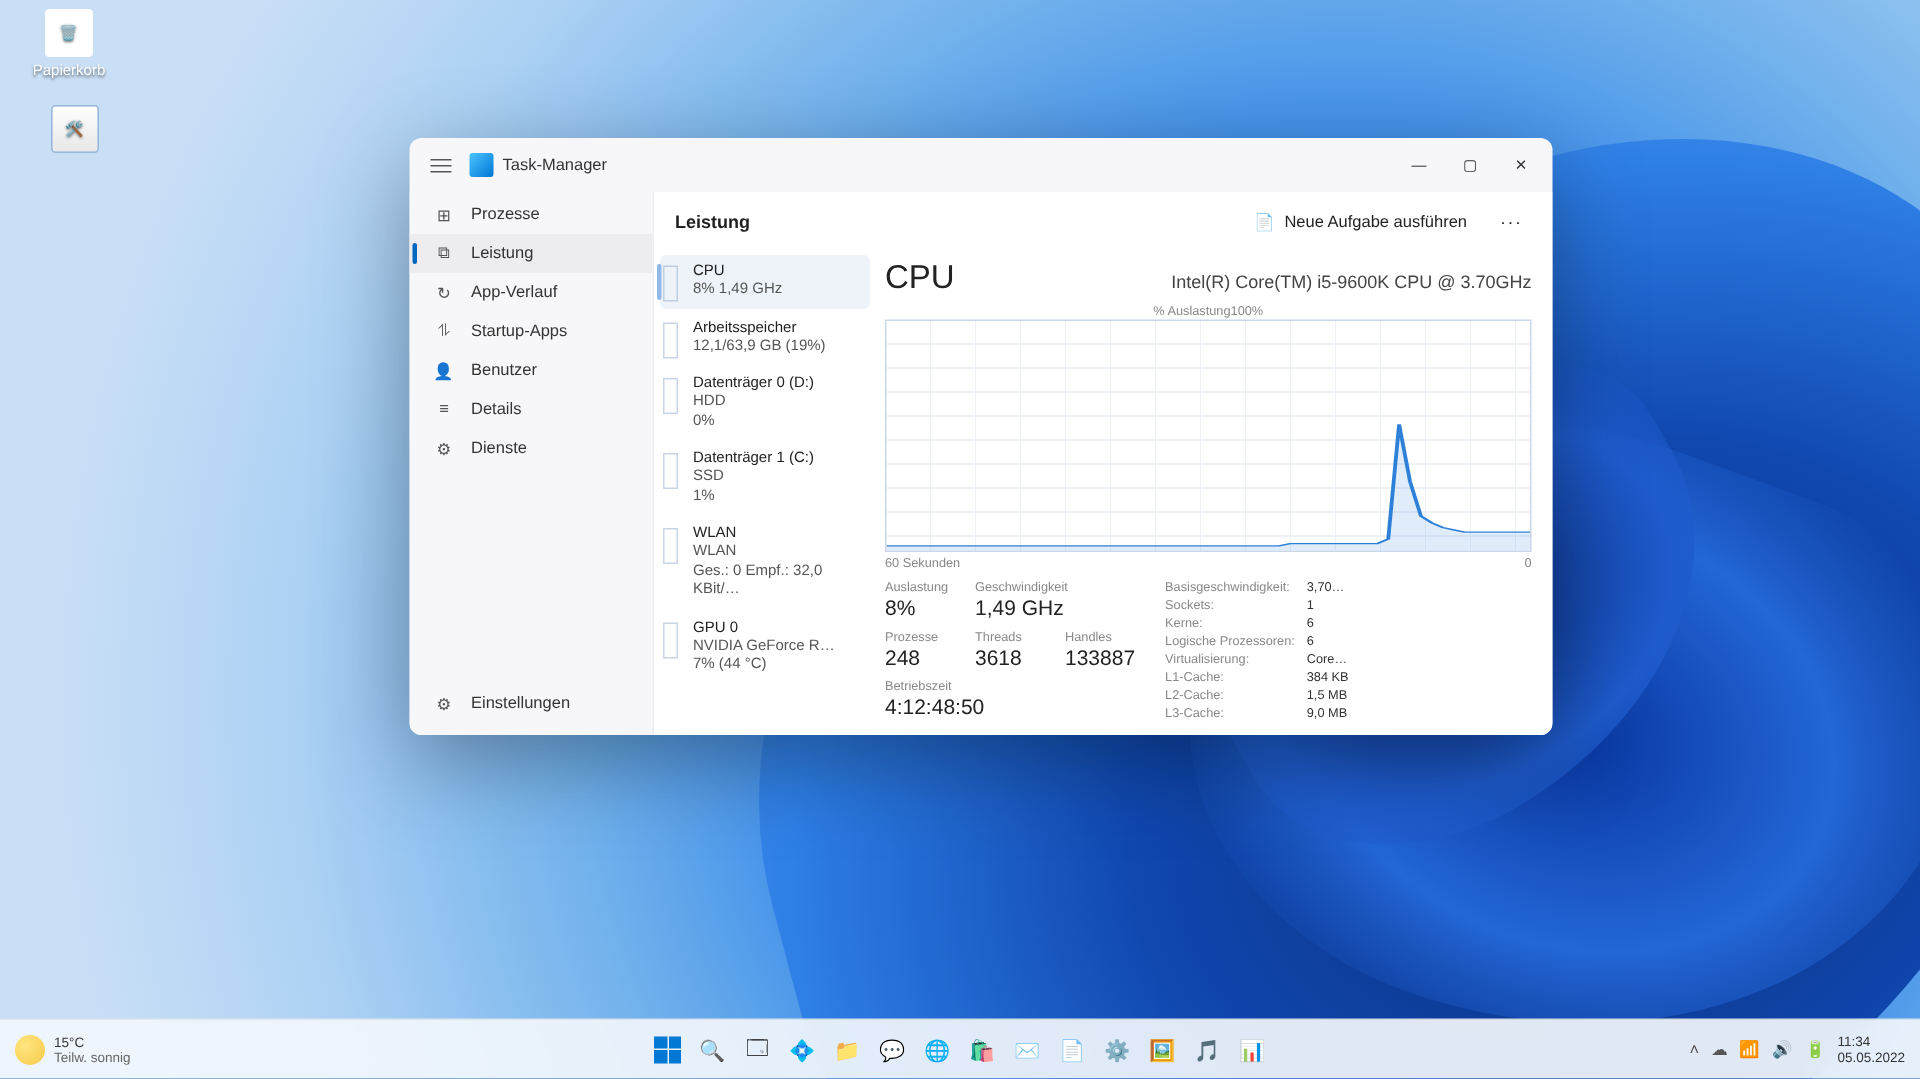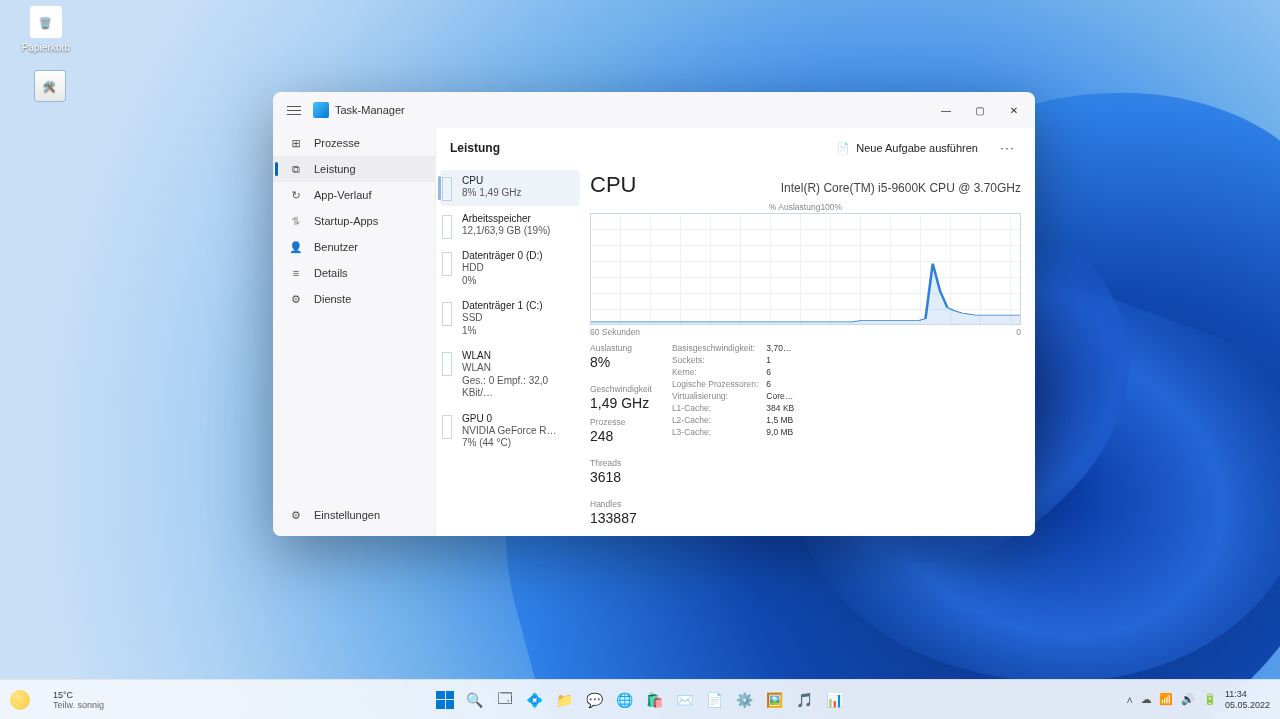--- a/index.html
+++ b/index.html
@@ -13,21 +13,21 @@
 .bloom .p2 { width:500px; height:400px; right:100px; bottom:150px; background: radial-gradient(ellipse, #0836a0, #2366d6 50%, transparent 80%); transform:rotate(20deg);}
 .bloom .p3 { width:350px; height:260px; right:250px; bottom:300px; background: radial-gradient(ellipse, #0b2f85, #1e5bcc 60%, transparent 90%); transform:rotate(-30deg);}
 
 
 .desktop-icon { position:absolute; width:60px; text-align:center; color:#fff; font-size:10px; text-shadow:0 1px 2px rgba(0,0,0,.6); cursor:default;}
 .desktop-icon .ico { width:32px; height:32px; margin:0 auto 4px; border-radius:3px; display:flex; align-items:center; justify-content:center;}
 .recycle { left:16px; top:6px; } .recycle .ico { background:#fff; }
 .ctrl { left:20px; top:70px; } .ctrl .ico { background:linear-gradient(#fff,#e8e8e8); border:1px solid #97b8da;}
 
 
-.window { position:absolute; left:273px; top:92px; width:762px; height:444px; background:#f7f7f9; border-radius:8px; box-shadow:0 18px 60px rgba(0,0,0,.35); display:flex; flex-direction:column; overflow:hidden;}
+.window { position:absolute; left:273px; top:92px; width:762px; height:398px; background:#f7f7f9; border-radius:8px; box-shadow:0 18px 60px rgba(0,0,0,.35); display:flex; flex-direction:column; overflow:hidden;}
 .titlebar { height:36px; display:flex; align-items:center; padding:0 4px 0 10px; font-size:11px; color:#333;}
 .tb-menu { width:22px; height:22px; display:flex; flex-direction:column; justify-content:center; gap:3px; margin-right:8px; cursor:pointer;}
 .tb-menu span { height:1px; background:#555; width:14px; margin:0 auto;}
 .tb-ico { width:16px; height:16px; margin-right:6px; display:inline-block; background:linear-gradient(135deg,#4cc2ff,#0078d4); border-radius:2px;}
 .tb-title { flex:0 0 auto; }
 .tb-spacer { flex:1; }
 .win-btn { width:34px; height:30px; display:flex; align-items:center; justify-content:center; cursor:pointer; color:#333; font-size:10px;}
 
 .body { flex:1; display:flex; min-height:0;}
 
@@ -65,30 +65,30 @@
 .dt-sub { font-size:12px; color:#444;}
 .dt-chartlabels { display:flex; justify-content:center; font-size:8.5px; color:#888; margin-top:4px;}
 .chart { height:158px; border:1px solid #c9d7ea; position:relative; margin-top:1px; background:
   repeating-linear-gradient(to right, transparent 0, transparent 29px, #eef2f8 29px, #eef2f8 30px),
   repeating-linear-gradient(to bottom, transparent 0, transparent 15px, #eef2f8 15px, #eef2f8 16px);}
 .chart svg { position:absolute; inset:0; width:100%; height:100%;}
 .dt-xlabels { display:flex; justify-content:space-between; font-size:8.5px; color:#888; margin-top:2px;}
 
 .stats { display:flex; gap:20px; margin-top:6px;}
 .stat-col { display:flex; flex-direction:column; gap:6px;}
-.stat-row { display:flex; gap:14px;flex-direction:column;}
+.stat-row { display:flex; gap:14px;}
 .stat { min-width:46px;}
 .stat .lab { font-size:8.5px; color:#888; margin-bottom:1px;}
 .stat .val { font-size:14px; color:#222;}
 .kv-col { font-size:8.5px; color:#888; display:grid; grid-template-columns:auto auto; column-gap:8px; row-gap:2px; align-content:start;}
 .kv-col .v { color:#333;}
 
 
 .taskbar { position:absolute; left:0; right:0; bottom:0; height:40px; background:rgba(242,246,252,.92); backdrop-filter:blur(8px); display:flex; align-items:center; border-top:1px solid rgba(0,0,0,.06);}
-.tb-left { display:flex; align-items:center; gap:23px; padding-left:10px; font-size:9px; color:#333;}
+.tb-left { display:flex; align-items:center; gap:6px; padding-left:10px; font-size:9px; color:#333;}
 .tb-left .w-ico { width:20px; height:20px; border-radius:50%; background:radial-gradient(circle at 35% 35%,#ffe680,#f7c948);}
 .tb-center { position:absolute; left:50%; transform:translateX(-50%); display:flex; gap:4px;}
 .tb-center .app { width:26px; height:26px; border-radius:4px; display:flex; align-items:center; justify-content:center; cursor:pointer; font-size:14px;}
 .win-logo { width:18px; height:18px; display:grid; grid-template:1fr 1fr/1fr 1fr; gap:1px;} .win-logo span{background:#0078d4;}
 .tb-right { margin-left:auto; display:flex; align-items:center; gap:8px; padding-right:10px; font-size:9px; color:#333;}
 .tray-ico { font-size:11px; color:#555;}
 .clock { text-align:left; line-height:1.15;}
 </style>
 </head>
 <body>
@@ -244,20 +244,24 @@
                   </div>
                 <div class="stat">
                     <div class="lab">Threads</div>
                     <div class="val">3618</div>
                   </div>
                 <div class="stat">
                     <div class="lab">Handles</div>
                     <div class="val">133887</div>
                   </div>
               </div>
+              <div class="stat">
+                  <div class="lab">Betriebszeit</div>
+                  <div class="val">4:12:48:50</div>
+                </div>
             </div>
             <div class="kv-col" id="kv-col">
                 <span>Basisgeschwindigkeit:</span>
                 <span class="v">3,70…</span>
                 <span>Sockets:</span>
                 <span class="v">1</span>
                 <span>Kerne:</span>
                 <span class="v">6</span>
                 <span>Logische Prozessoren:</span>
                 <span class="v">6</span>

